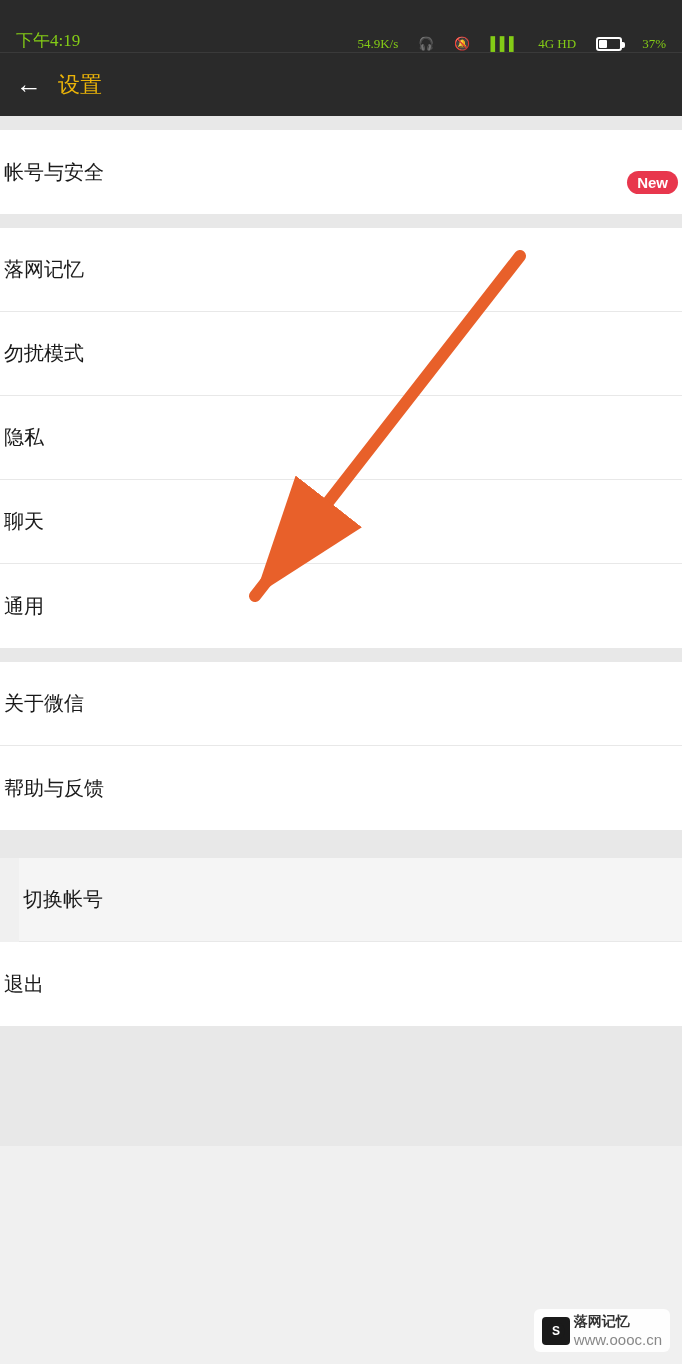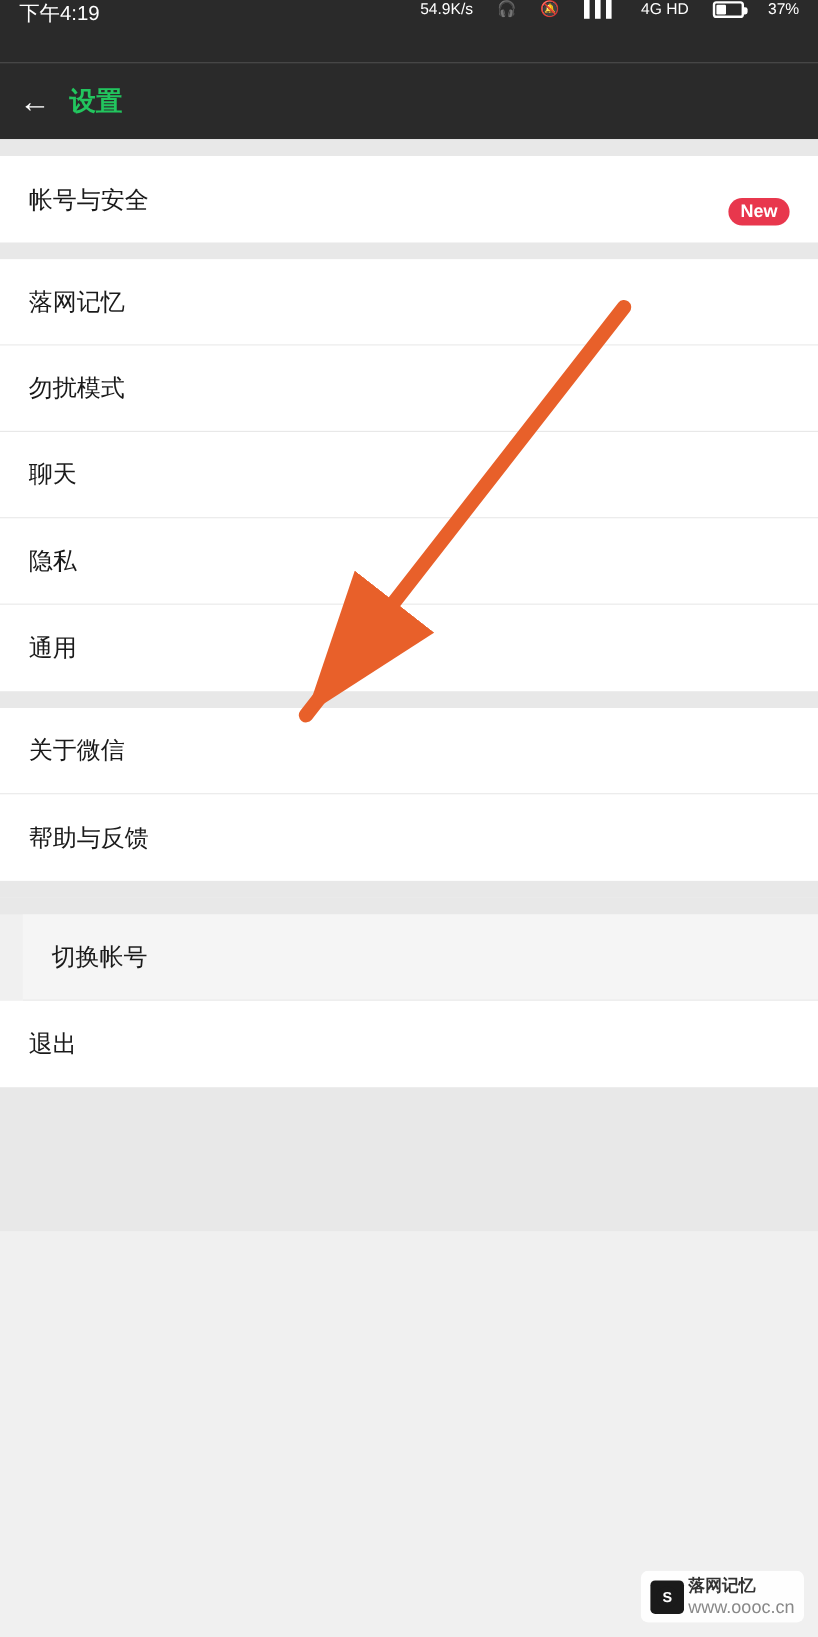--- a/index.html
+++ b/index.html
@@ -10,27 +10,28 @@
       min-height: 1364px;
       background: #f0f0f0;
       font-family: "PingFang SC", "Microsoft YaHei", "Helvetica Neue", Arial, sans-serif;
       font-size: 16px;
       color: #000;
     }
 
     
     .status-bar {
       background: #2a2a2a;
-      color: #ffffff;
-      display: flex;
-      align-items: flex-start;
+      color: #84cc16;
+      display: flex;
+      align-items: flex-end;
       justify-content: space-between;
       padding: 0 16px;
       height: 52px;
       font-size: 15px;
+      font-family: Liberation Serif, serif;
     }
     .status-time {
       font-size: 17px;
       font-weight: 500;
     }
     .status-right {
       display: flex;
       align-items: center;
       gap: 20px;
       font-size: 13px;
@@ -74,37 +75,37 @@
       border-top: 1px solid #3a3a3a;
     }
     .back-arrow {
       font-size: 26px;
       margin-right: 16px;
       cursor: pointer;
       color: #fff;
     }
     .title-text {
       font-size: 22px;
-      font-weight: bold;
-      color: #22c55e;
+      font-weight: normal;
+      color: #eab308;
     }
 
     
     .divider-block {
       height: 14px;
       background: #e8e8e8;
     }
 
     
     .menu-item {
       background: #fff;
       display: flex;
       align-items: center;
-      padding: 0 24px;
-      height: 72px;
+      padding: 0 4px;
+      height: 84px;
       border-bottom: 1px solid #e8e8e8;
       cursor: pointer;
       position: relative;
     }
     .menu-item:last-child {
       border-bottom: none;
     }
     .menu-item-text {
       font-size: 20px;
       color: #1a1a1a;
@@ -215,24 +216,24 @@
 
   <div class="divider-block"></div>
   <div>
     <div class="menu-item">
       <span class="menu-item-text">落网记忆</span>
     </div>
     <div class="menu-item">
       <span class="menu-item-text">勿扰模式</span>
     </div>
     <div class="menu-item">
+      <span class="menu-item-text">隐私</span>
+    </div>
+    <div class="menu-item">
       <span class="menu-item-text">聊天</span>
-    </div>
-    <div class="menu-item">
-      <span class="menu-item-text">隐私</span>
     </div>
     <div class="menu-item">
       <span class="menu-item-text">通用</span>
     </div>
   </div>
 
   <div class="divider-block"></div>
   <div>
     <div class="menu-item">
       <span class="menu-item-text">关于微信</span>

